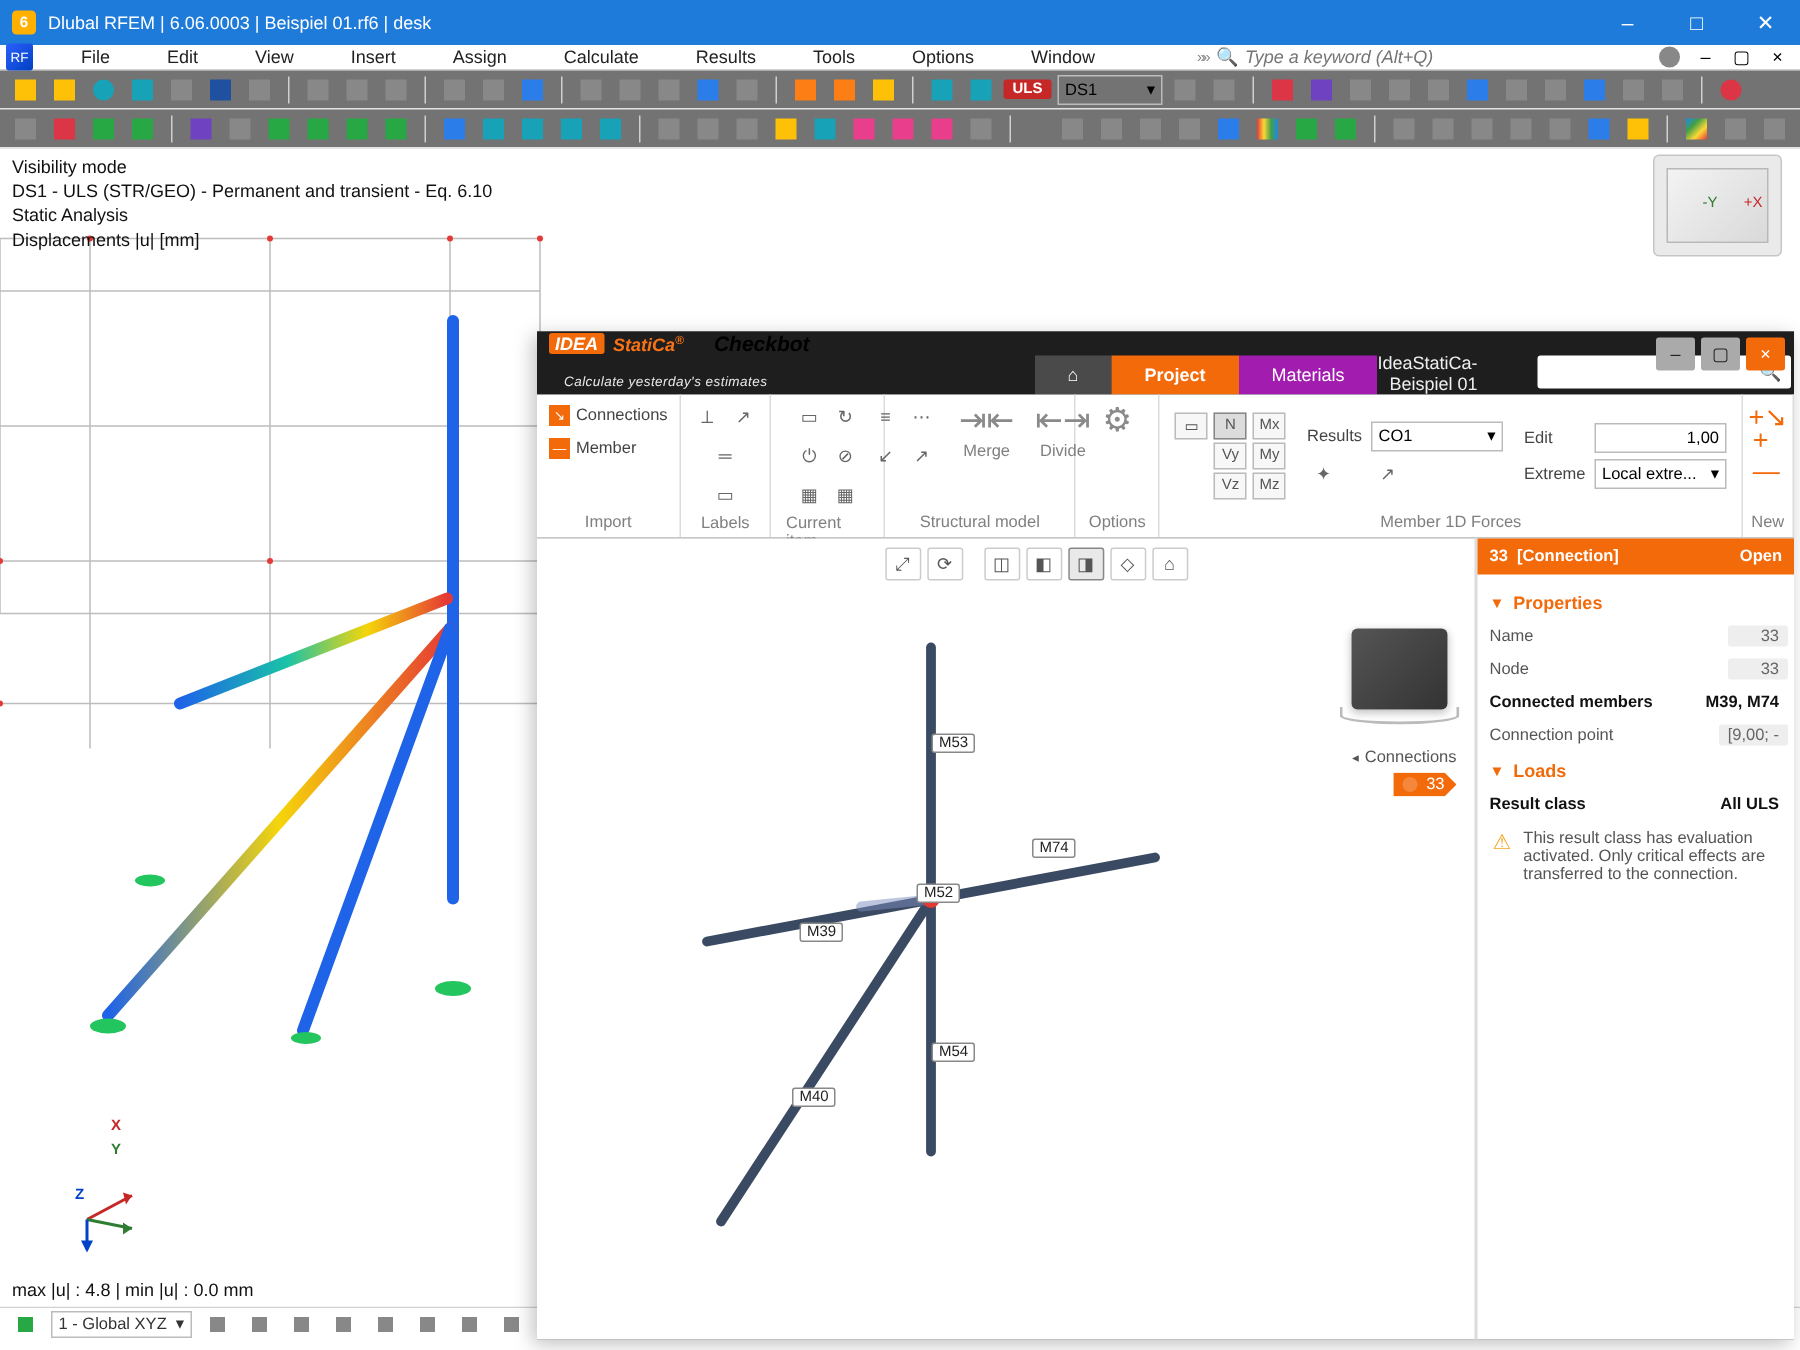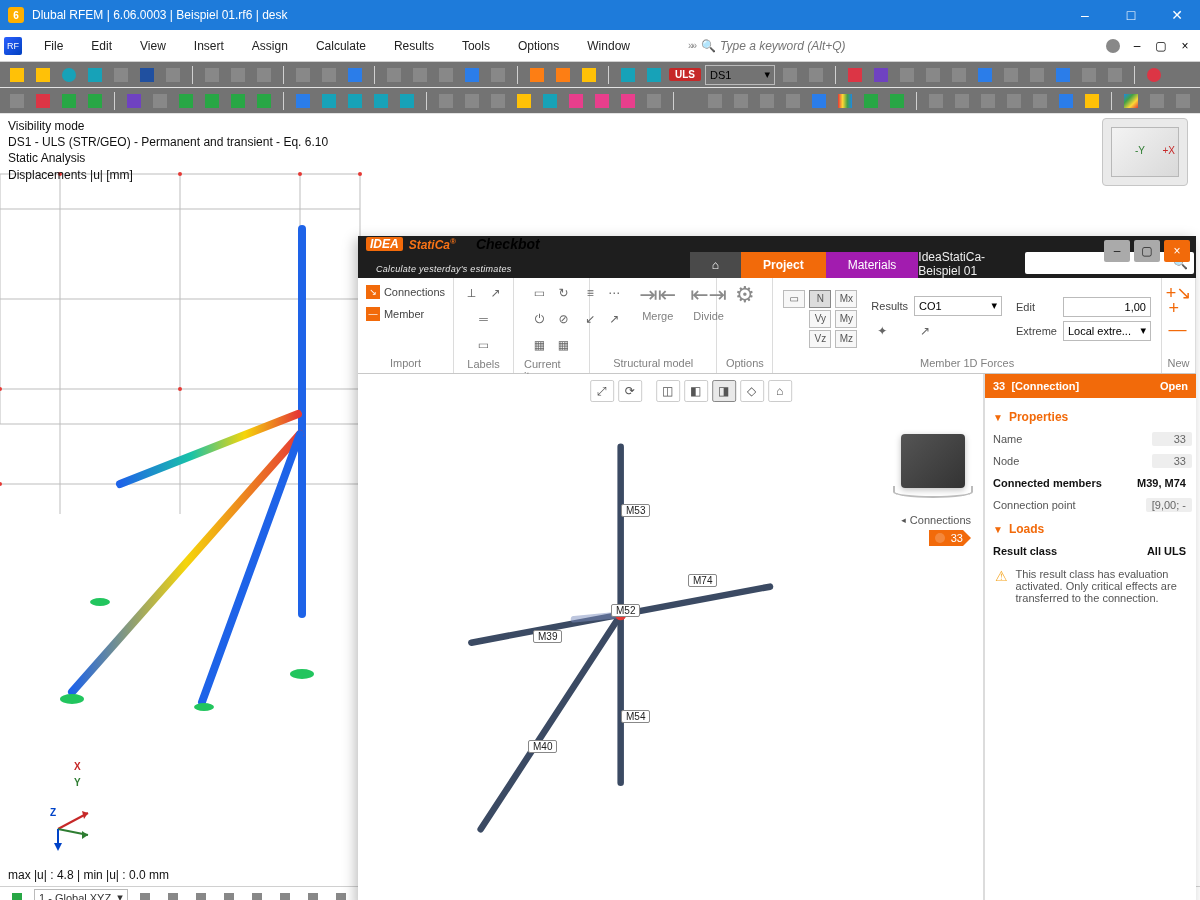--- a/index.html
+++ b/index.html
@@ -7,21 +7,21 @@
 
   
   .titlebar { height: 30px; background: #1e7bda; color: #fff; display: flex; align-items: center; padding: 0 0 0 8px; }
   .titlebar .app-icon { width: 16px; height: 16px; margin-right: 8px; background: #ffb000; border-radius: 3px; display:flex;align-items:center;justify-content:center;font-size:10px;font-weight:bold; }
   .titlebar .title { flex: none; font-size: 12px; }
   .titlebar .spacer { flex: 1; }
   .titlebar .winbtns { display: flex; }
   .titlebar .winbtn { width: 46px; height: 30px; display: flex; align-items: center; justify-content: center; color: #fff; font-size: 14px; cursor: pointer; }
 
   
-  .menubar { height: 32px; background: #fff; border-bottom: 1px solid #d0d0d0; display: flex; align-items: center; padding: 0 4px; gap: 8px; }
+  .menubar { height: 17px; background: #fff; border-bottom: 1px solid #d0d0d0; display: flex; align-items: center; padding: 0 4px; gap: 18px; }
   .menubar .app-logo { width: 18px; height: 18px; background: linear-gradient(135deg,#2b60ff,#0040c0);border-radius:2px;margin-right:4px;font-size:9px;color:#fff;display:flex;align-items:center;justify-content:center; }
   .menubar .menuitem { padding: 2px 10px; font-size: 12px; cursor: pointer; color: #222; }
   .menubar .search { margin-left: 40px; display:flex;align-items:center;gap:4px; }
   .menubar .search .chevrons { color:#888;font-size:10px;letter-spacing:-2px;margin-right:2px; }
   .menubar .search .searchicon { color:#555; }
   .menubar input { border: none; font-size: 12px; font-style: italic; color: #888; width: 160px; outline: none; }
 
   
   .toolrows { background:#737373; }
   .toolrow { height: 26px; border-bottom: 1px solid #e3e3e3; display:flex;align-items:center;padding:0 6px;gap:4px; }
@@ -57,21 +57,21 @@
   .triad .az { color:#0043c8; left:10px; top:18px; }
   .triad svg { overflow:visible; }
 
   
   .checkbot { position:absolute; left:358px; top:122px; width:838px; height:672px; background:#3b3b3b; box-shadow: -3px 3px 12px rgba(0,0,0,.25); display:flex;flex-direction:column; }
   .cb-logo { font-weight:bold; font-style:italic; display:flex;align-items:center;gap:6px; }
   .cb-logo .idea { background:#f26a0a;color:#fff;padding:0 4px;border-radius:2px;font-style:italic;font-weight:900; }
   .cb-logo .st { color:#f97316;font-weight:600;font-style:italic; }
   .cb-logo sup{font-size:8px;}
   .cb-appname { margin-left:14px;font-weight:bold;font-style:italic;font-size:14px; }
-  .cb-proj { margin-left:auto; margin-right:40px; font-size:12px; color:#eee; }
+  .cb-proj { margin-left:auto; margin-right:40px; font-size:12px; color:#eee;text-align:right; }
   .cb-winbtns { display:flex;gap:0; }
   .cb-winbtn { width:26px;height:22px;background:#aaa;color:#222;display:flex;align-items:center;justify-content:center;font-size:12px;cursor:pointer;border-radius:2px;margin-left:4px; }
   .cb-winbtn.close { background:#f26a0a;color:#fff; }
   .cb-tagline { font-size:9px;color:#e8e8e8;font-style:italic;margin:2px 0 0 10px; letter-spacing:.3px;}
   .cb-tabrow { height:42px;background:#1e1e1e;display:flex;align-items:flex-end;padding:0 8px; }
   .cb-tabrow .logoarea { flex:none;display:flex;flex-direction:column;justify-content:space-between;height:100%;padding-bottom:4px; }
   .cb-tabs { display:flex;margin-left:150px;margin-right:auto; }
   .cb-tab { height:26px;padding:0 22px;display:flex;align-items:center;font-size:12px;color:#fff;cursor:pointer; }
   .cb-tab.home { background:#4a4a4a; }
   .cb-tab.active { background:#f26a0a; font-weight:600; }

